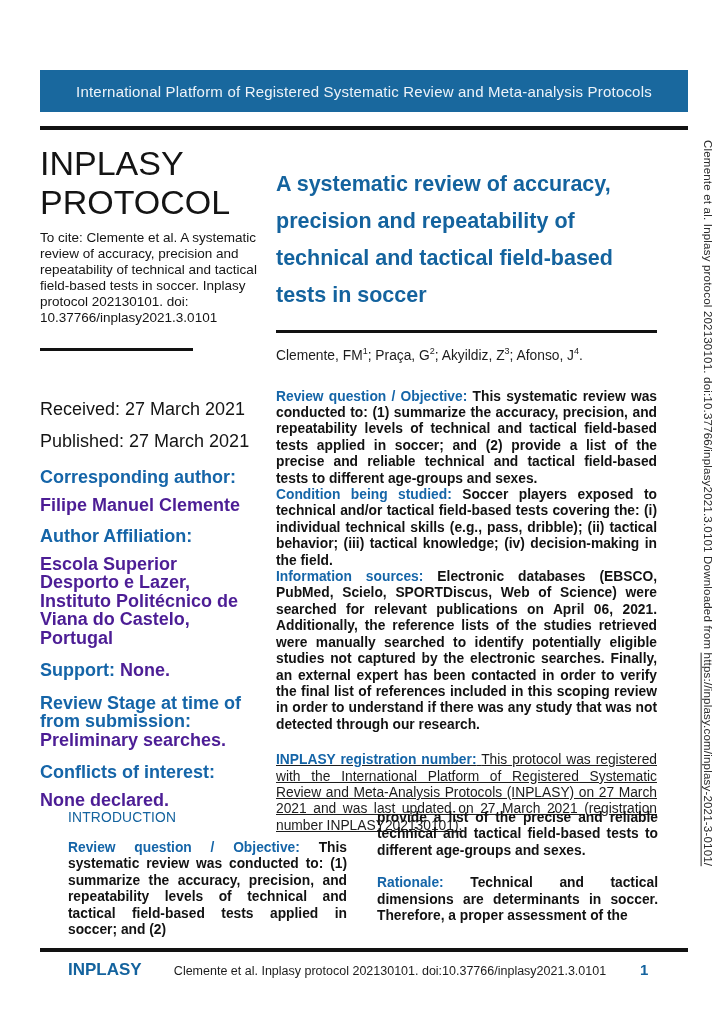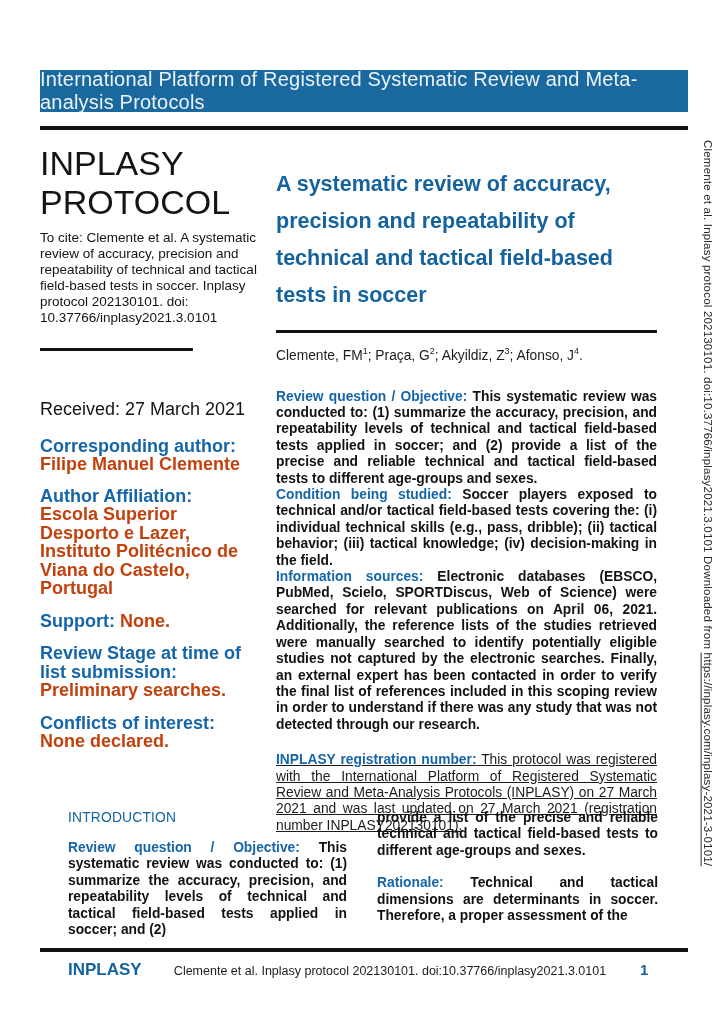--- a/index.html
+++ b/index.html
@@ -3,37 +3,37 @@
 <meta charset="utf-8">
 <style>
   html,body{margin:0;padding:0;background:#ffffff;}
   .page{
     position:relative;width:724px;height:1024px;background:#ffffff;overflow:hidden;
     font-family:"Liberation Sans",sans-serif;color:#161616;
   }
   
   .banner{
     position:absolute;left:40px;top:70px;width:648px;height:42px;
-    background:#19689E;color:#EDF3F9;font-size:20px;letter-spacing:.2px;
+    background:#19689E;color:#EDF3F9;font-size:15px;letter-spacing:.2px;
     display:flex;align-items:center;justify-content:center;
   }
   .rule-top{position:absolute;left:40px;top:126px;width:648px;height:4px;background:#121212;}
   
   .masthead{position:absolute;left:40px;top:144px;width:218px;}
   .masthead-title{font-size:34px;line-height:39px;font-weight:400;color:#141414;margin:0;}
   .cite{margin-top:8px;font-size:13.5px;line-height:16px;color:#141414;}
   .rule-side{margin-top:22px;width:153px;height:3px;background:#121212;}
   .meta{position:absolute;left:40px;top:400px;width:218px;font-size:18px;line-height:18.5px;}
   .meta p{margin:0;}
   .m-plain{font-weight:400;color:#141414;}
   .m-gap13{margin-top:13px!important;}
   .m-gap14{margin-top:14px!important;}
   .m-gap18{margin-top:18px!important;}
   .lbl{color:#1565A8;font-weight:700;}
-  .val{color:#c2410c;font-weight:700;}
+  .val{color:#4c1d95;font-weight:700;margin-top:9px;}
   .blk{display:block;}
   
   .article{position:absolute;left:276px;top:166px;width:381px;}
   .art-title{margin:0;color:#14639E;font-size:21.5px;line-height:37px;font-weight:700;}
   .art-rule{height:3px;background:#121212;margin-top:16px;}
   .authors{margin:13px 0 0 0;font-size:13.8px;color:#1c1c1c;font-weight:400;}
   .authors sup{font-size:9px;}
   .art-body{margin-top:26px;}
   .para{margin:0;font-size:13.8px;line-height:16.4px;font-weight:700;text-align:justify;color:#121212;}
   .registration{margin-top:19px;font-weight:400;color:#1c1c1c;text-decoration:underline;}
@@ -70,39 +70,40 @@
     <h1 class="masthead-title">
       <span class="blk">INPLASY</span>
       <span class="blk">PROTOCOL</span>
     </h1>
     <p class="cite">To cite: Clemente et al. A systematic review of accuracy, precision and repeatability of technical and tactical field-based tests in soccer. Inplasy protocol 202130101. doi: 10.37766/inplasy2021.3.0101</p>
     <div class="rule-side"></div>
   </div>
 
   <div class="meta">
     <p class="m-plain">Received: 27 March 2021</p>
+    <p class="m-plain m-gap13">Published: 27 March 2021</p>
 
     <p class="m-gap18">
       <span class="lbl blk">Corresponding author:</span>
       <span class="val blk">Filipe Manuel Clemente</span>
     </p>
 
 
     <p class="m-gap13">
       <span class="lbl blk">Author Affiliation:</span>
       <span class="val blk">Escola Superior Desporto e Lazer, Instituto Politécnico de Viana do Castelo, Portugal</span>
     </p>
 
     <p class="m-gap14">
       <span class="lbl">Support:</span>
       <span class="val">None.</span>
     </p>
 
     <p class="m-gap14">
-      <span class="lbl">Review Stage at time of list submission:</span>
+      <span class="lbl">Review Stage at time of from submission:</span>
       <span class="val">Preliminary searches.</span>
     </p>
 
     <p class="m-gap14">
       <span class="lbl blk">Conflicts of interest:</span>
       <span class="val blk">None declared.</span>
     </p>
   </div>
 
   <div class="article">

